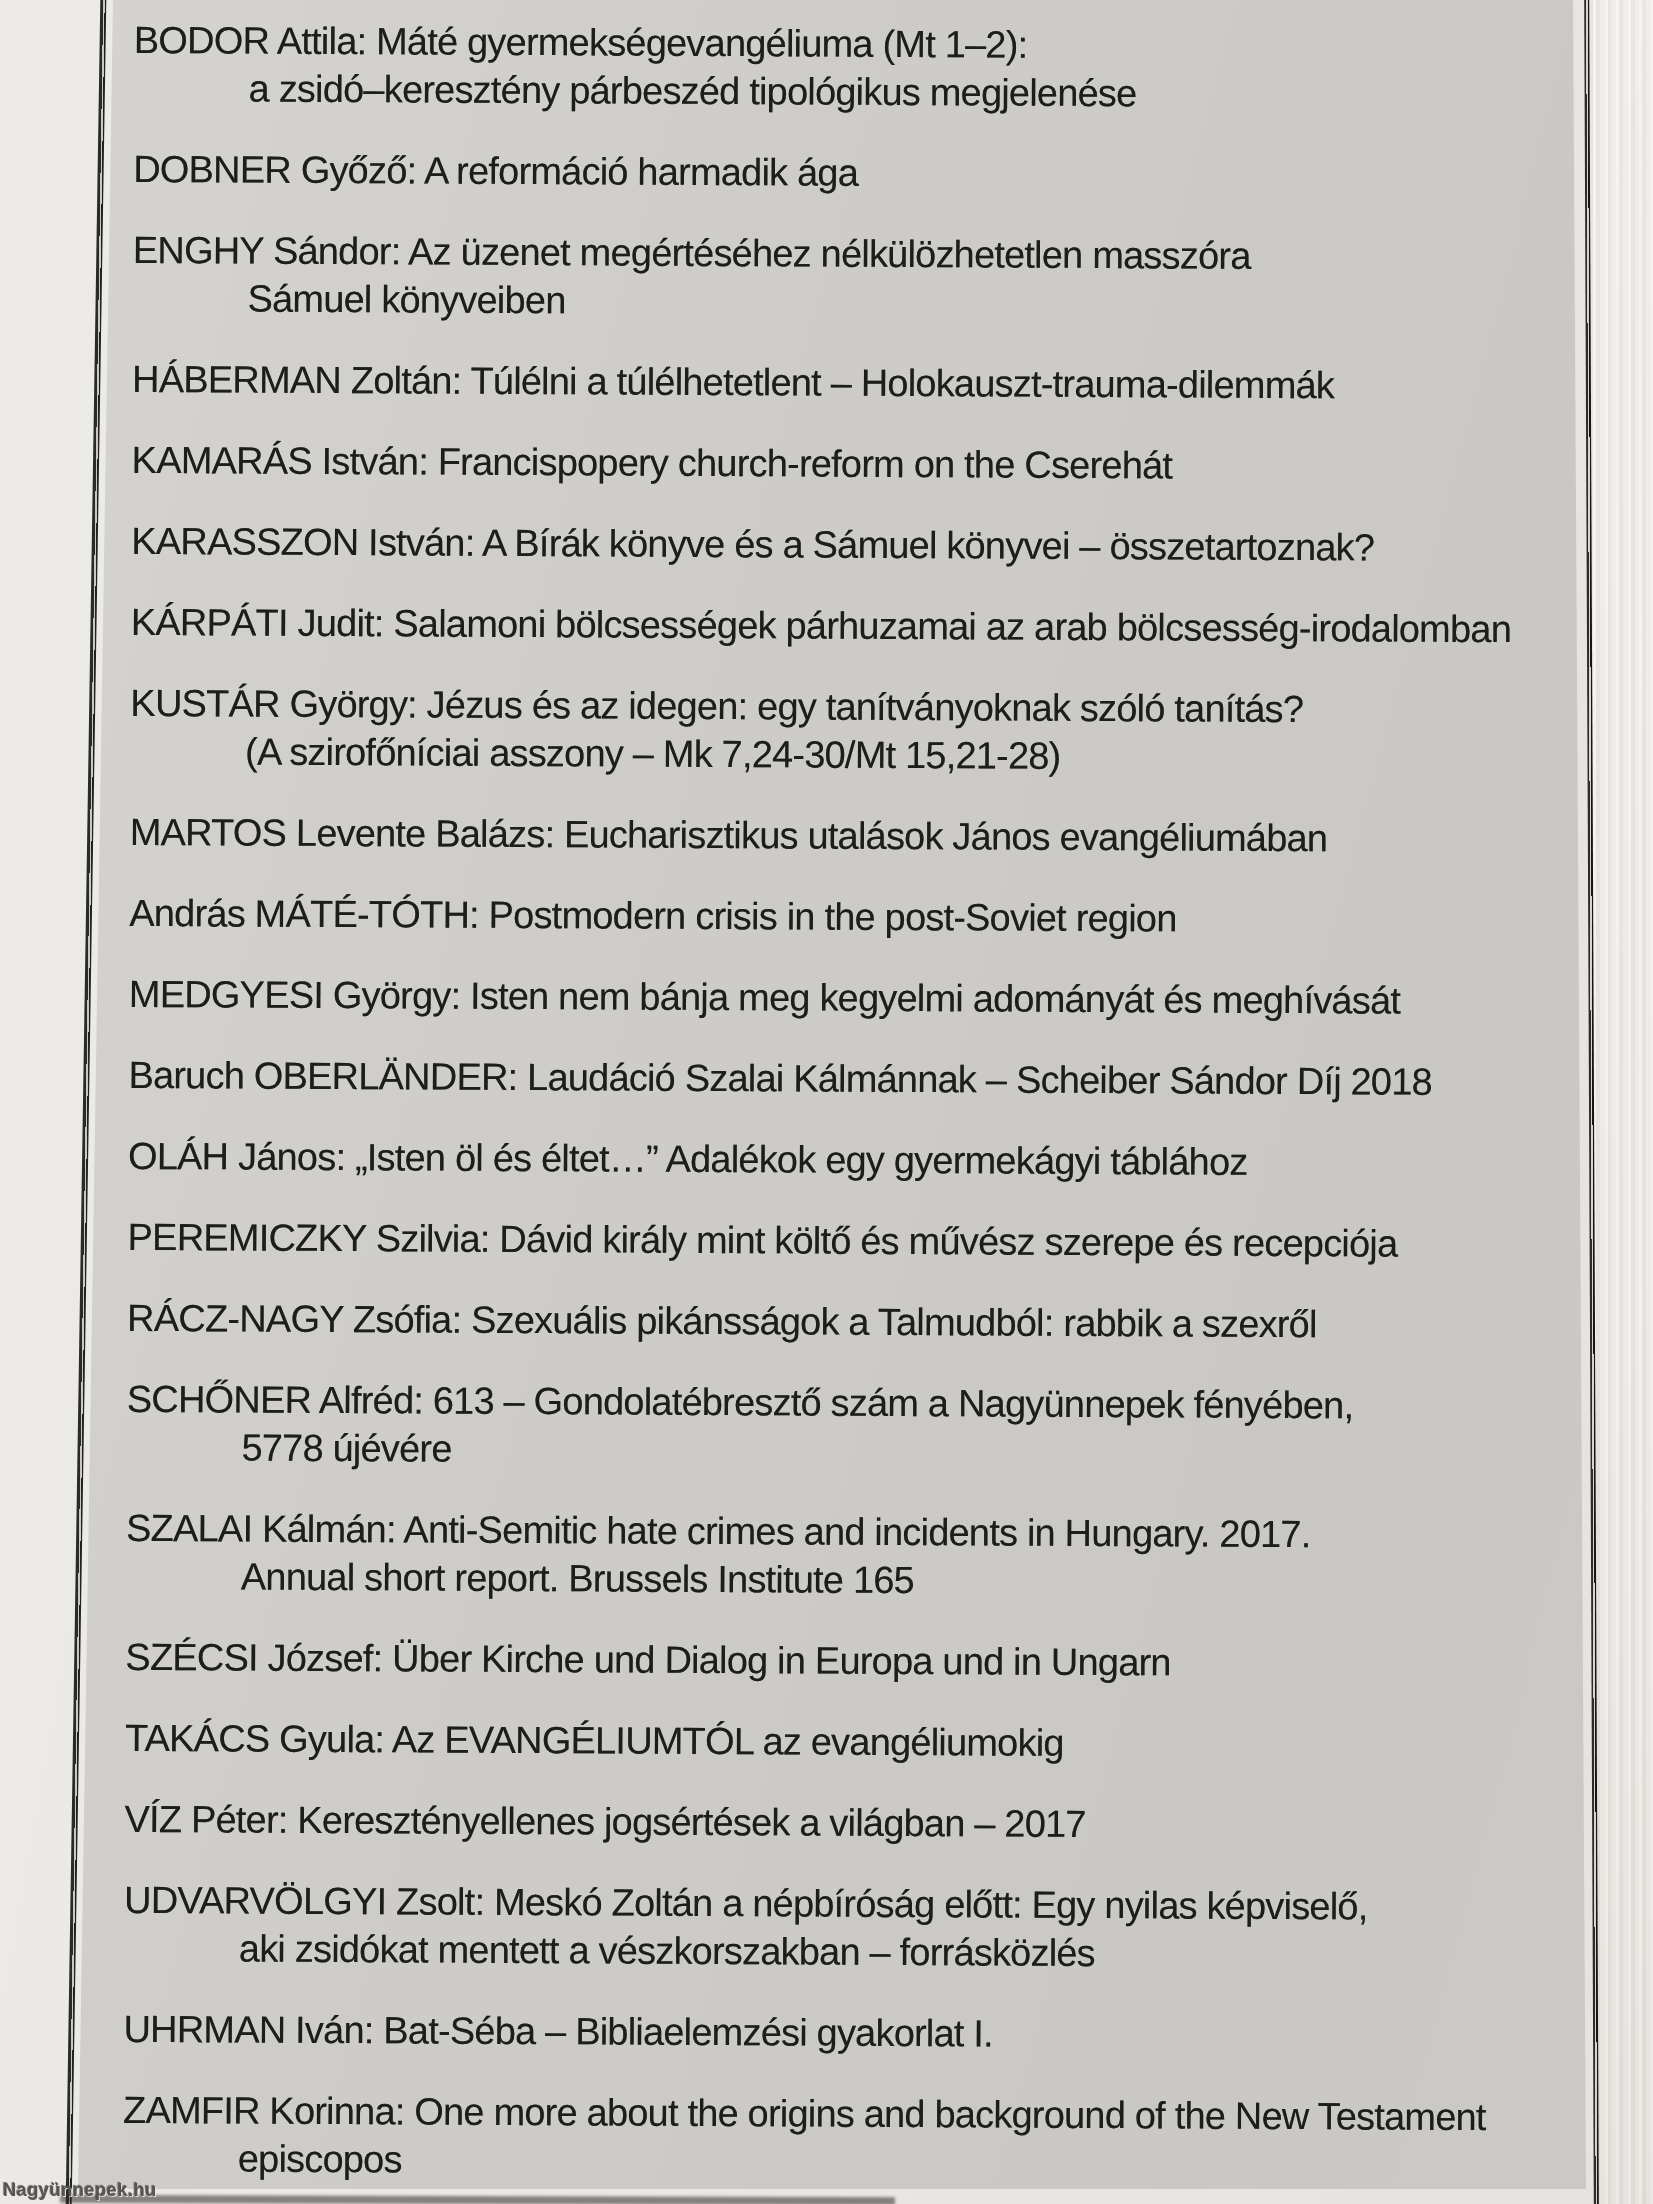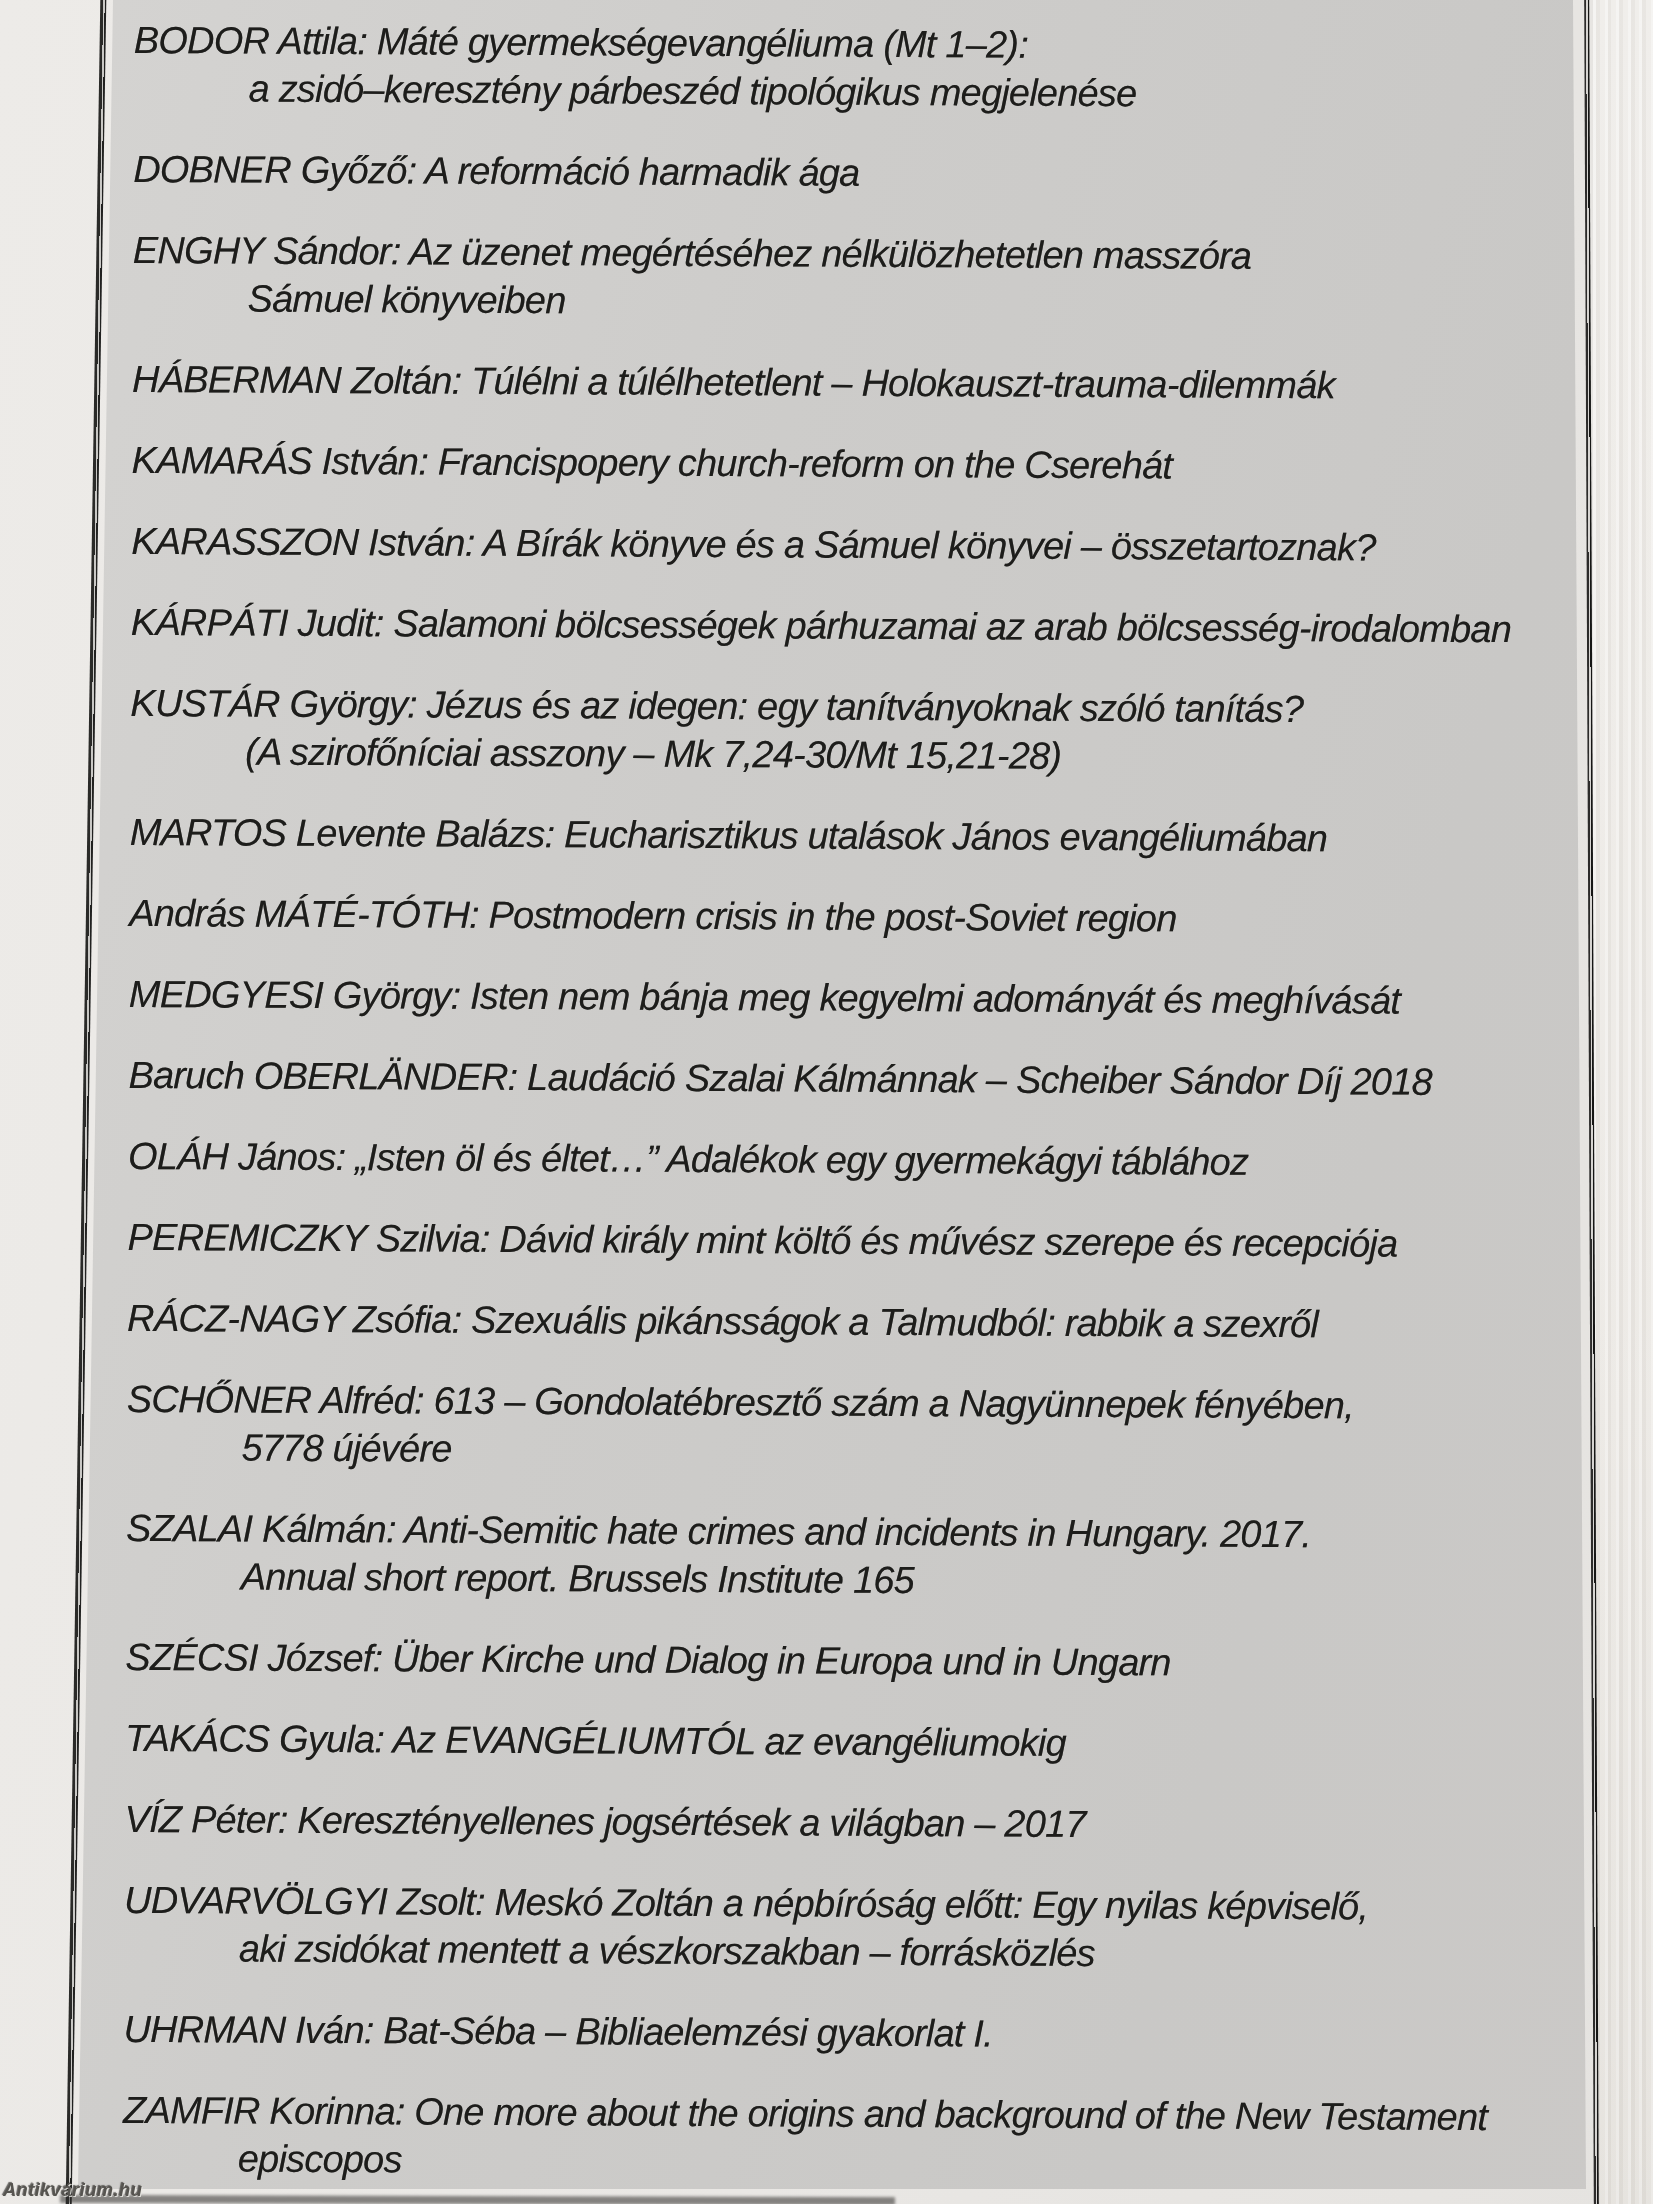--- a/index.html
+++ b/index.html
@@ -4,21 +4,20 @@
 <style>
   html, body {
     margin: 0; padding: 0;
     width: 1654px; height: 2205px;
     overflow: hidden;
     font-family: "Liberation Sans", sans-serif;
   }
   .photo {
     position: absolute; inset: 0;
     background: linear-gradient(100deg, #edebe8 0%, #e9e7e4 55%, #e5e3e0 100%);
-    font-style: italic;
   }
   
   .right-margin {
     position: absolute; top: 0; right: 0; bottom: 0; width: 60px;
     background:
       repeating-linear-gradient(90deg,
         rgba(255,255,255,0.35) 0 2.9px,
         rgba(210,206,200,0.25) 2.9px 6.8px,
         rgba(240,238,234,0.3) 6.8px 11.6px),
       linear-gradient(180deg, #f0eeeb 0%, #ece9e5 60%, #e2dfda 100%);
@@ -147,15 +146,15 @@
     </div>
     <div class="entry">
       <div class="l1">UHRMAN Iván: Bat-Séba – Bibliaelemzési gyakorlat I.</div>
     </div>
     <div class="entry">
       <div class="l1">ZAMFIR Korinna: One more about the origins and background of the New Testament</div>
       <div class="l2">episcopos</div>
     </div>
   </div>
 
-  <div class="watermark">Antikvárium.hu</div>
+  <div class="watermark">Nagyünnepek.hu</div>
 </div>
 
 
 </body></html>

